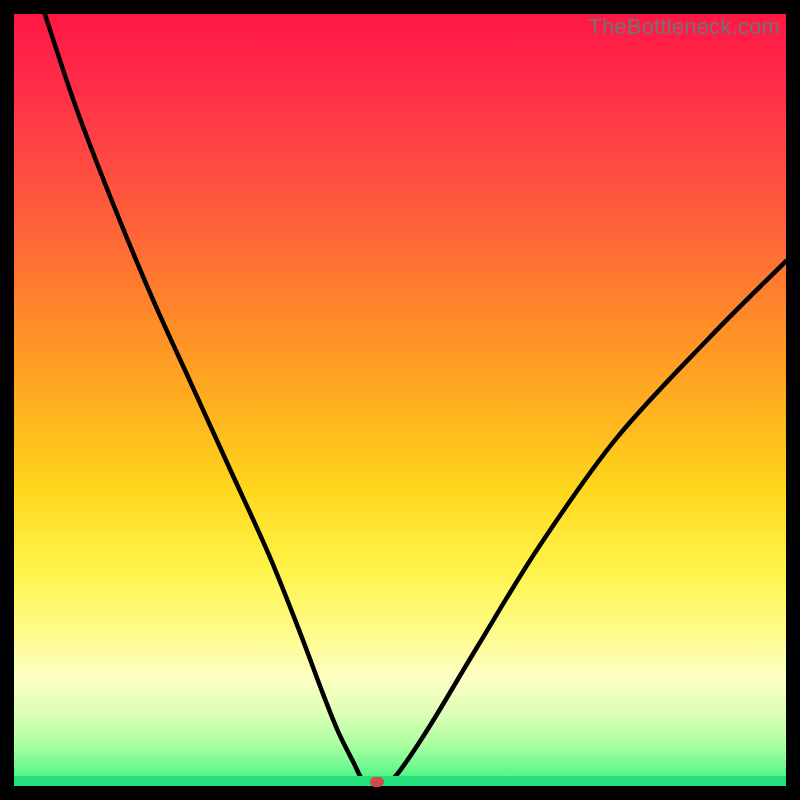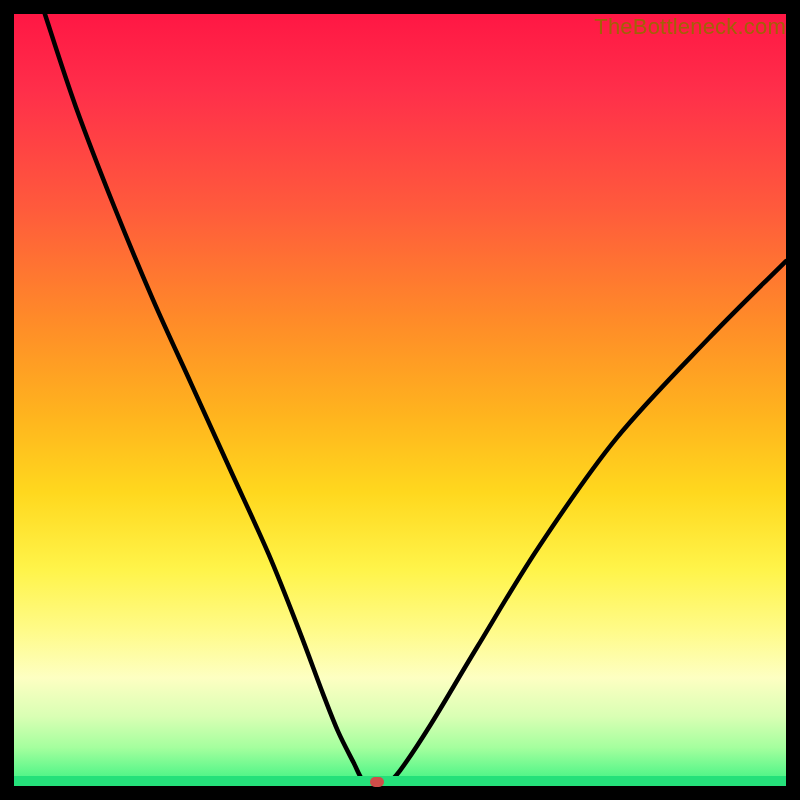--- a/index.html
+++ b/index.html
@@ -53,22 +53,22 @@
     position: absolute;
     left: 0;
     top: 0;
     width: 772px;
     height: 772px;
     overflow: visible;
   }
   .watermark {
     position: absolute;
     top: 0px;
-    right: 0;
-    color: #a16207;
+    right: 6px;
+    color: #737373;
     font-size: 22px;
     font-weight: 500;
     letter-spacing: 0.2px;
     user-select: none;
   }
   .bottom-band {
     position: absolute;
     left: 0;
     bottom: 0;
     width: 772px;

